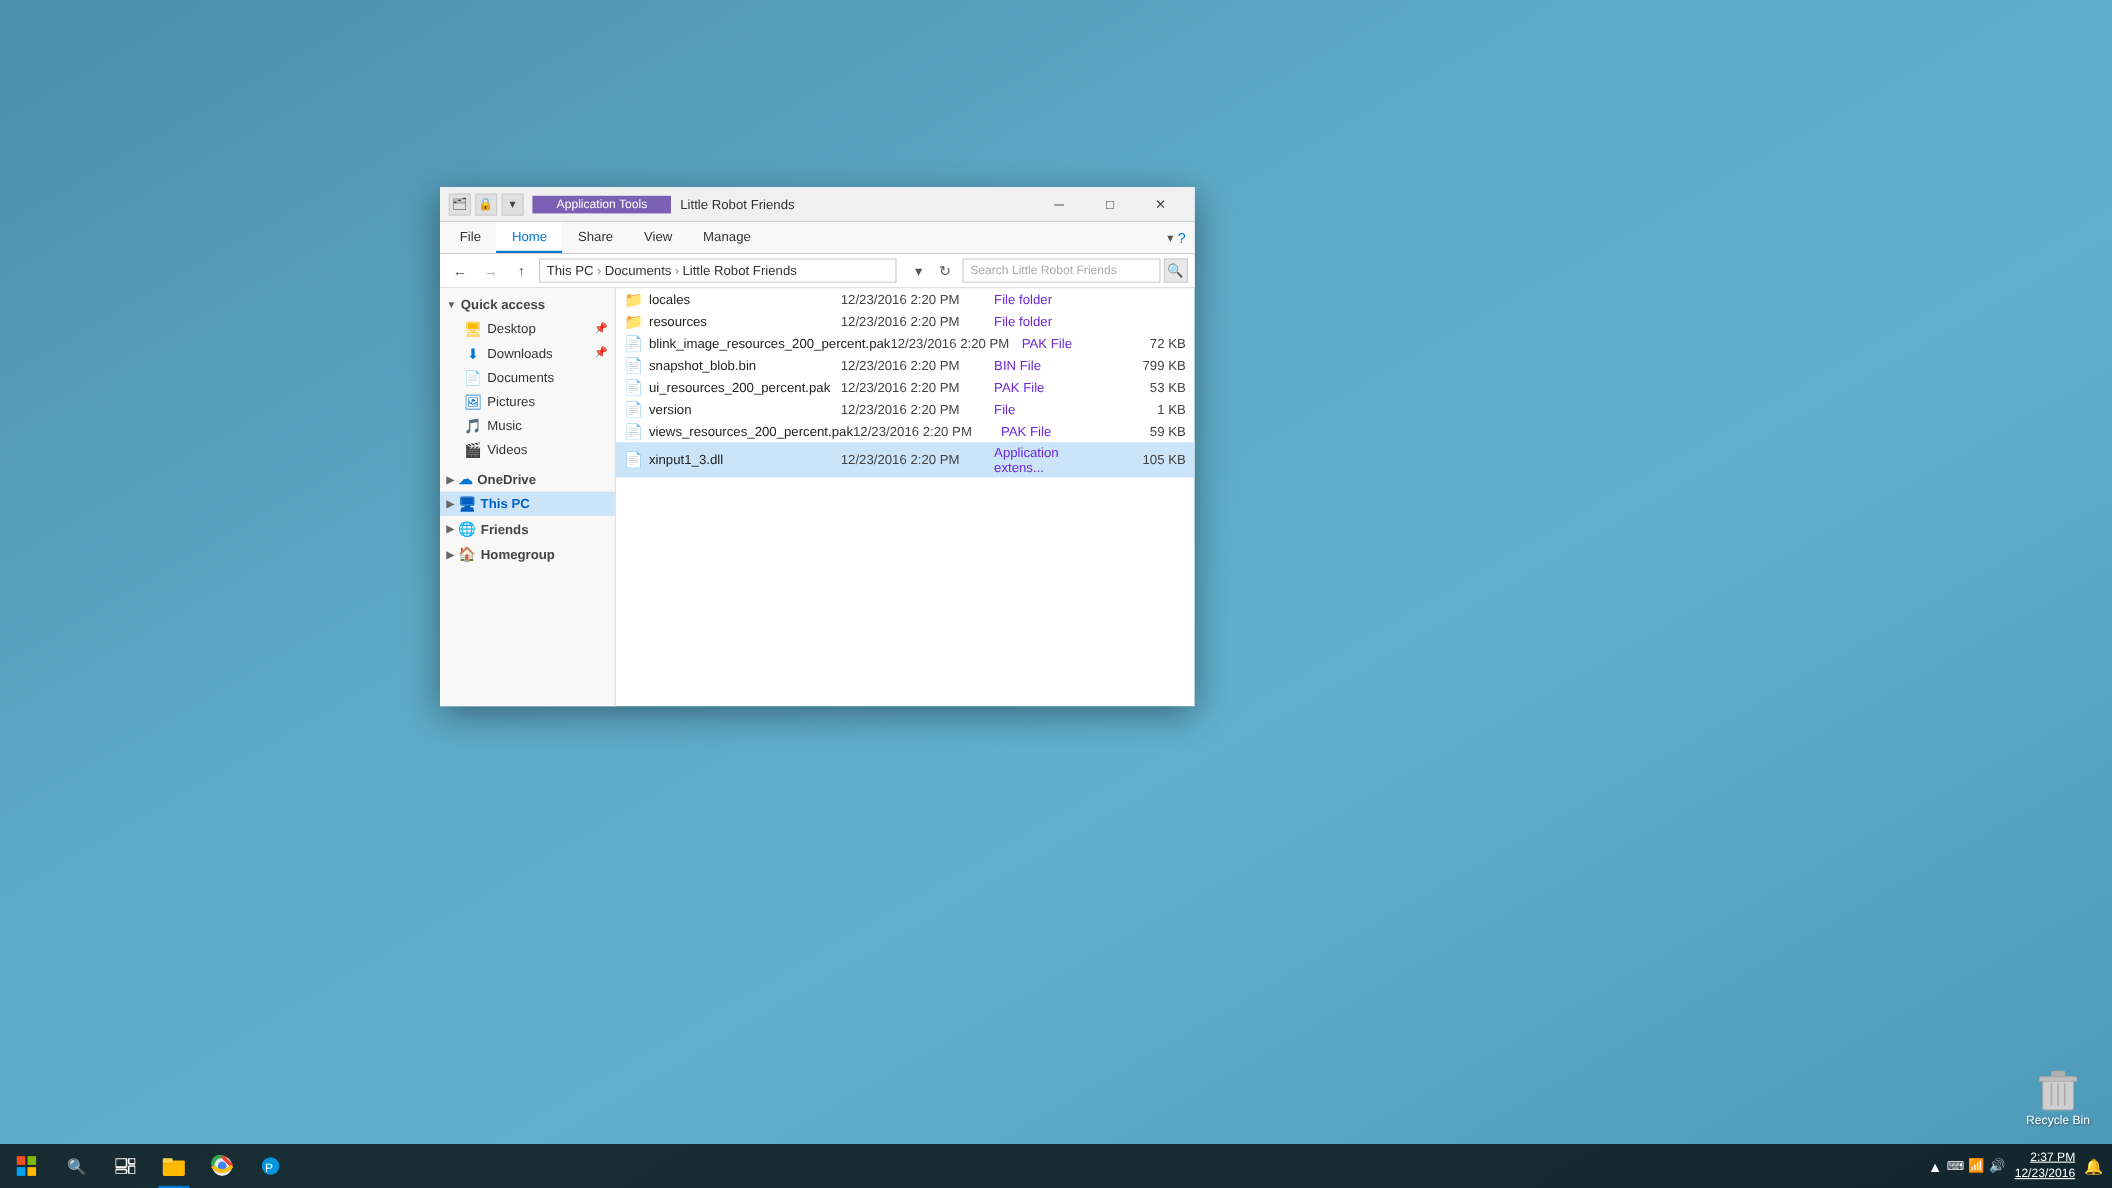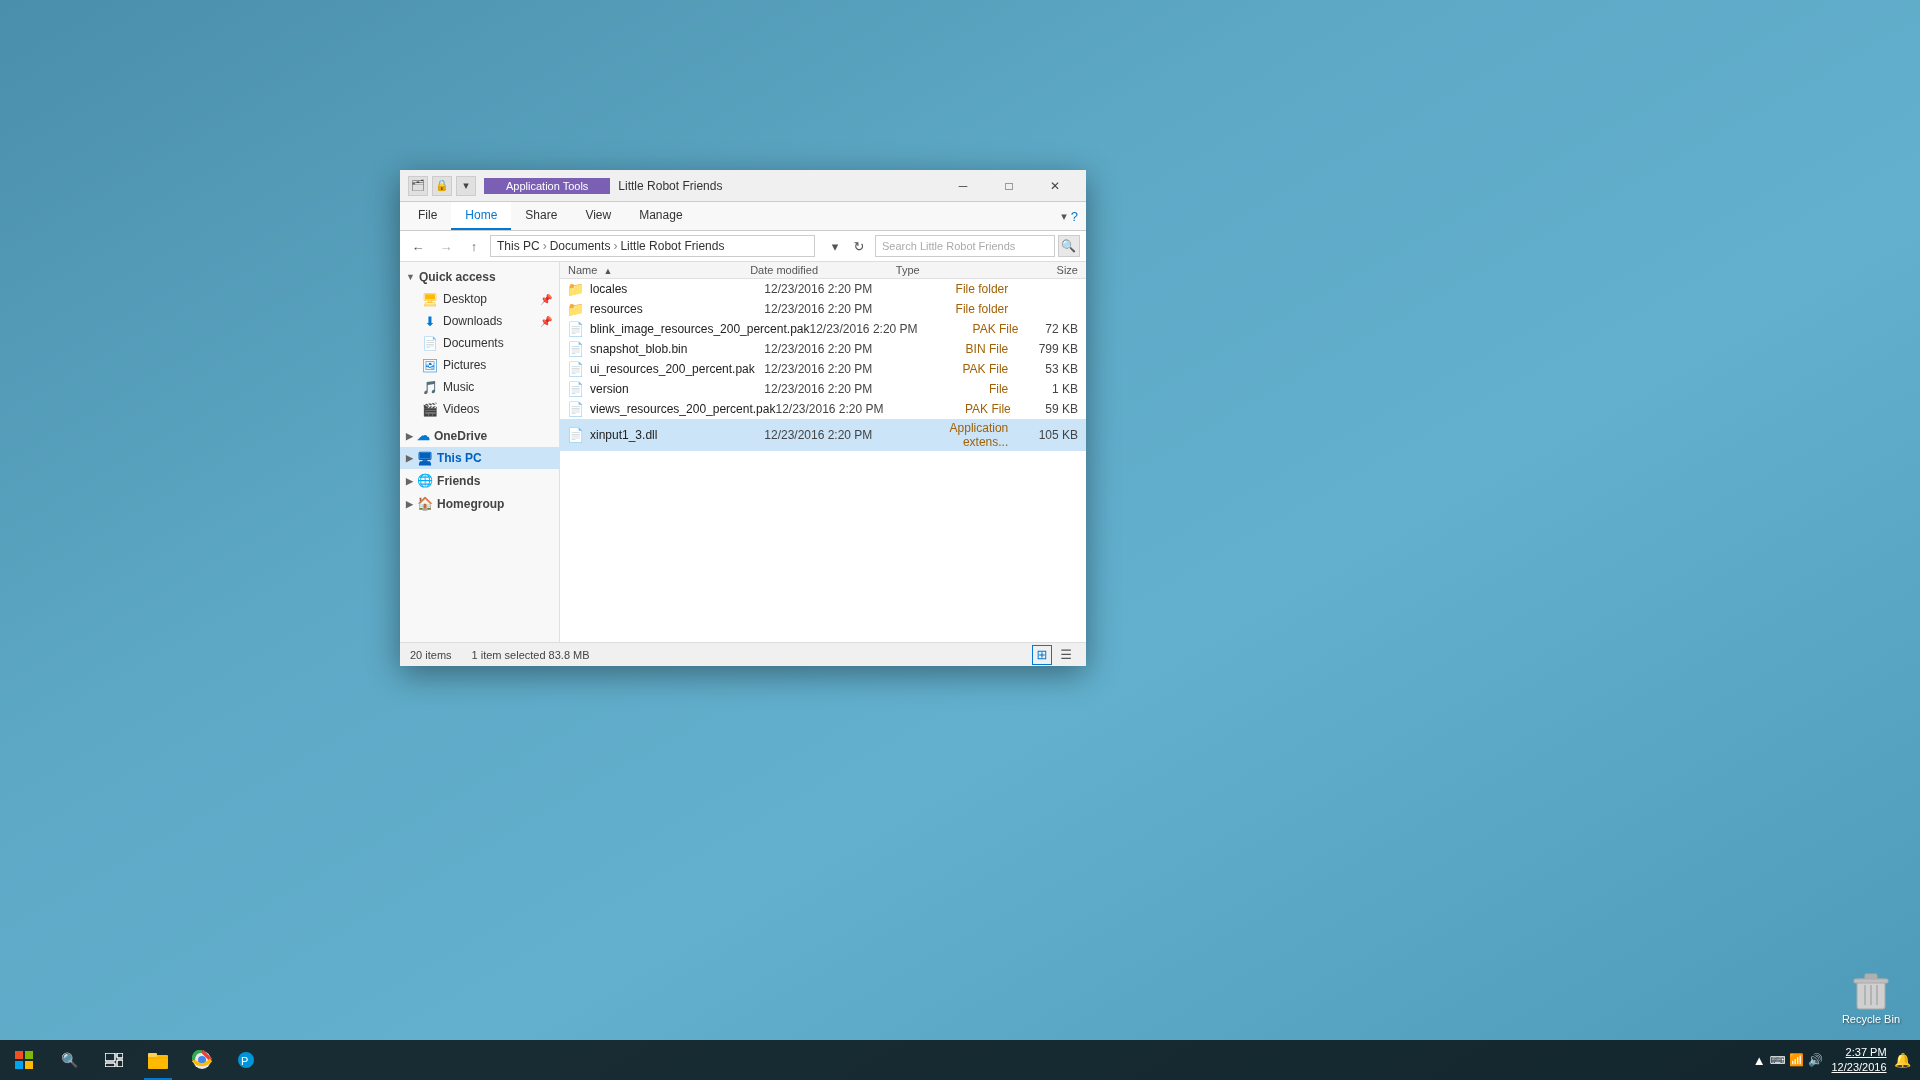--- a/index.html
+++ b/index.html
@@ -391,21 +391,21 @@
       height: 16px;
       margin-right: 6px;
       display: flex;
       align-items: center;
       justify-content: center;
       font-size: 14px;
       flex-shrink: 0;
     }
     .file-name { flex: 2.5; font-size: 12px; }
     .file-date { flex: 2; font-size: 12px; color: #444; }
-    .file-type { flex: 1.5; font-size: 12px; color: #a16207; text-align: right; }
+    .file-type { flex: 1.5; font-size: 12px; color: #6d28d9; }
     .file-size { flex: 1; font-size: 12px; color: #444; text-align: right; }
 
     
     .status-bar {
       height: 24px;
       background: #f0f0f0;
       border-top: 1px solid #ddd;
       display: flex;
       align-items: center;
       padding: 0 10px;
@@ -615,26 +615,20 @@
 
       <div class="sidebar-section-header">
         <span class="chevron">▶</span>
         <span class="item-icon" style="margin-right:4px;font-size:13px;color:#555;">🏠</span>
         <span>Homegroup</span>
       </div>
     </div>
 
     <div class="file-list-area">
 
-      <div class="file-list-header">
-        <span class="col-name">Name <span class="sort-chevron">▲</span></span>
-        <span class="col-date">Date modified</span>
-        <span class="col-type">Type</span>
-        <span class="col-size">Size</span>
-      </div>
 
       <div class="file-list">
 
         <div class="file-row">
           <span class="file-icon folder-icon">📁</span>
           <span class="file-name">locales</span>
           <span class="file-date">12/23/2016 2:20 PM</span>
           <span class="file-type">File folder</span>
           <span class="file-size"></span>
         </div>
@@ -691,28 +685,20 @@
           <span class="file-icon file-dll-icon">📄</span>
           <span class="file-name">xinput1_3.dll</span>
           <span class="file-date">12/23/2016 2:20 PM</span>
           <span class="file-type">Application extens...</span>
           <span class="file-size">105 KB</span>
         </div>
       </div>
     </div>
   </div>
 
-  <div class="status-bar">
-    <span>20 items</span>
-    <span style="margin-left:20px;">1 item selected  83.8 MB</span>
-    <div class="status-right">
-      <div class="view-btn active">⊞</div>
-      <div class="view-btn">☰</div>
-    </div>
-  </div>
 </div>
 
 <div class="smartscreen-dialog">
   <div class="ss-title">Windows protected your PC</div>
   <div class="ss-body">
     <span>Windows SmartScreen prevented an unrecognized app from starting. Running this app might put
 your PC at risk.</span>
   </div>
   <div class="ss-info">
     <div class="ss-info-row">

